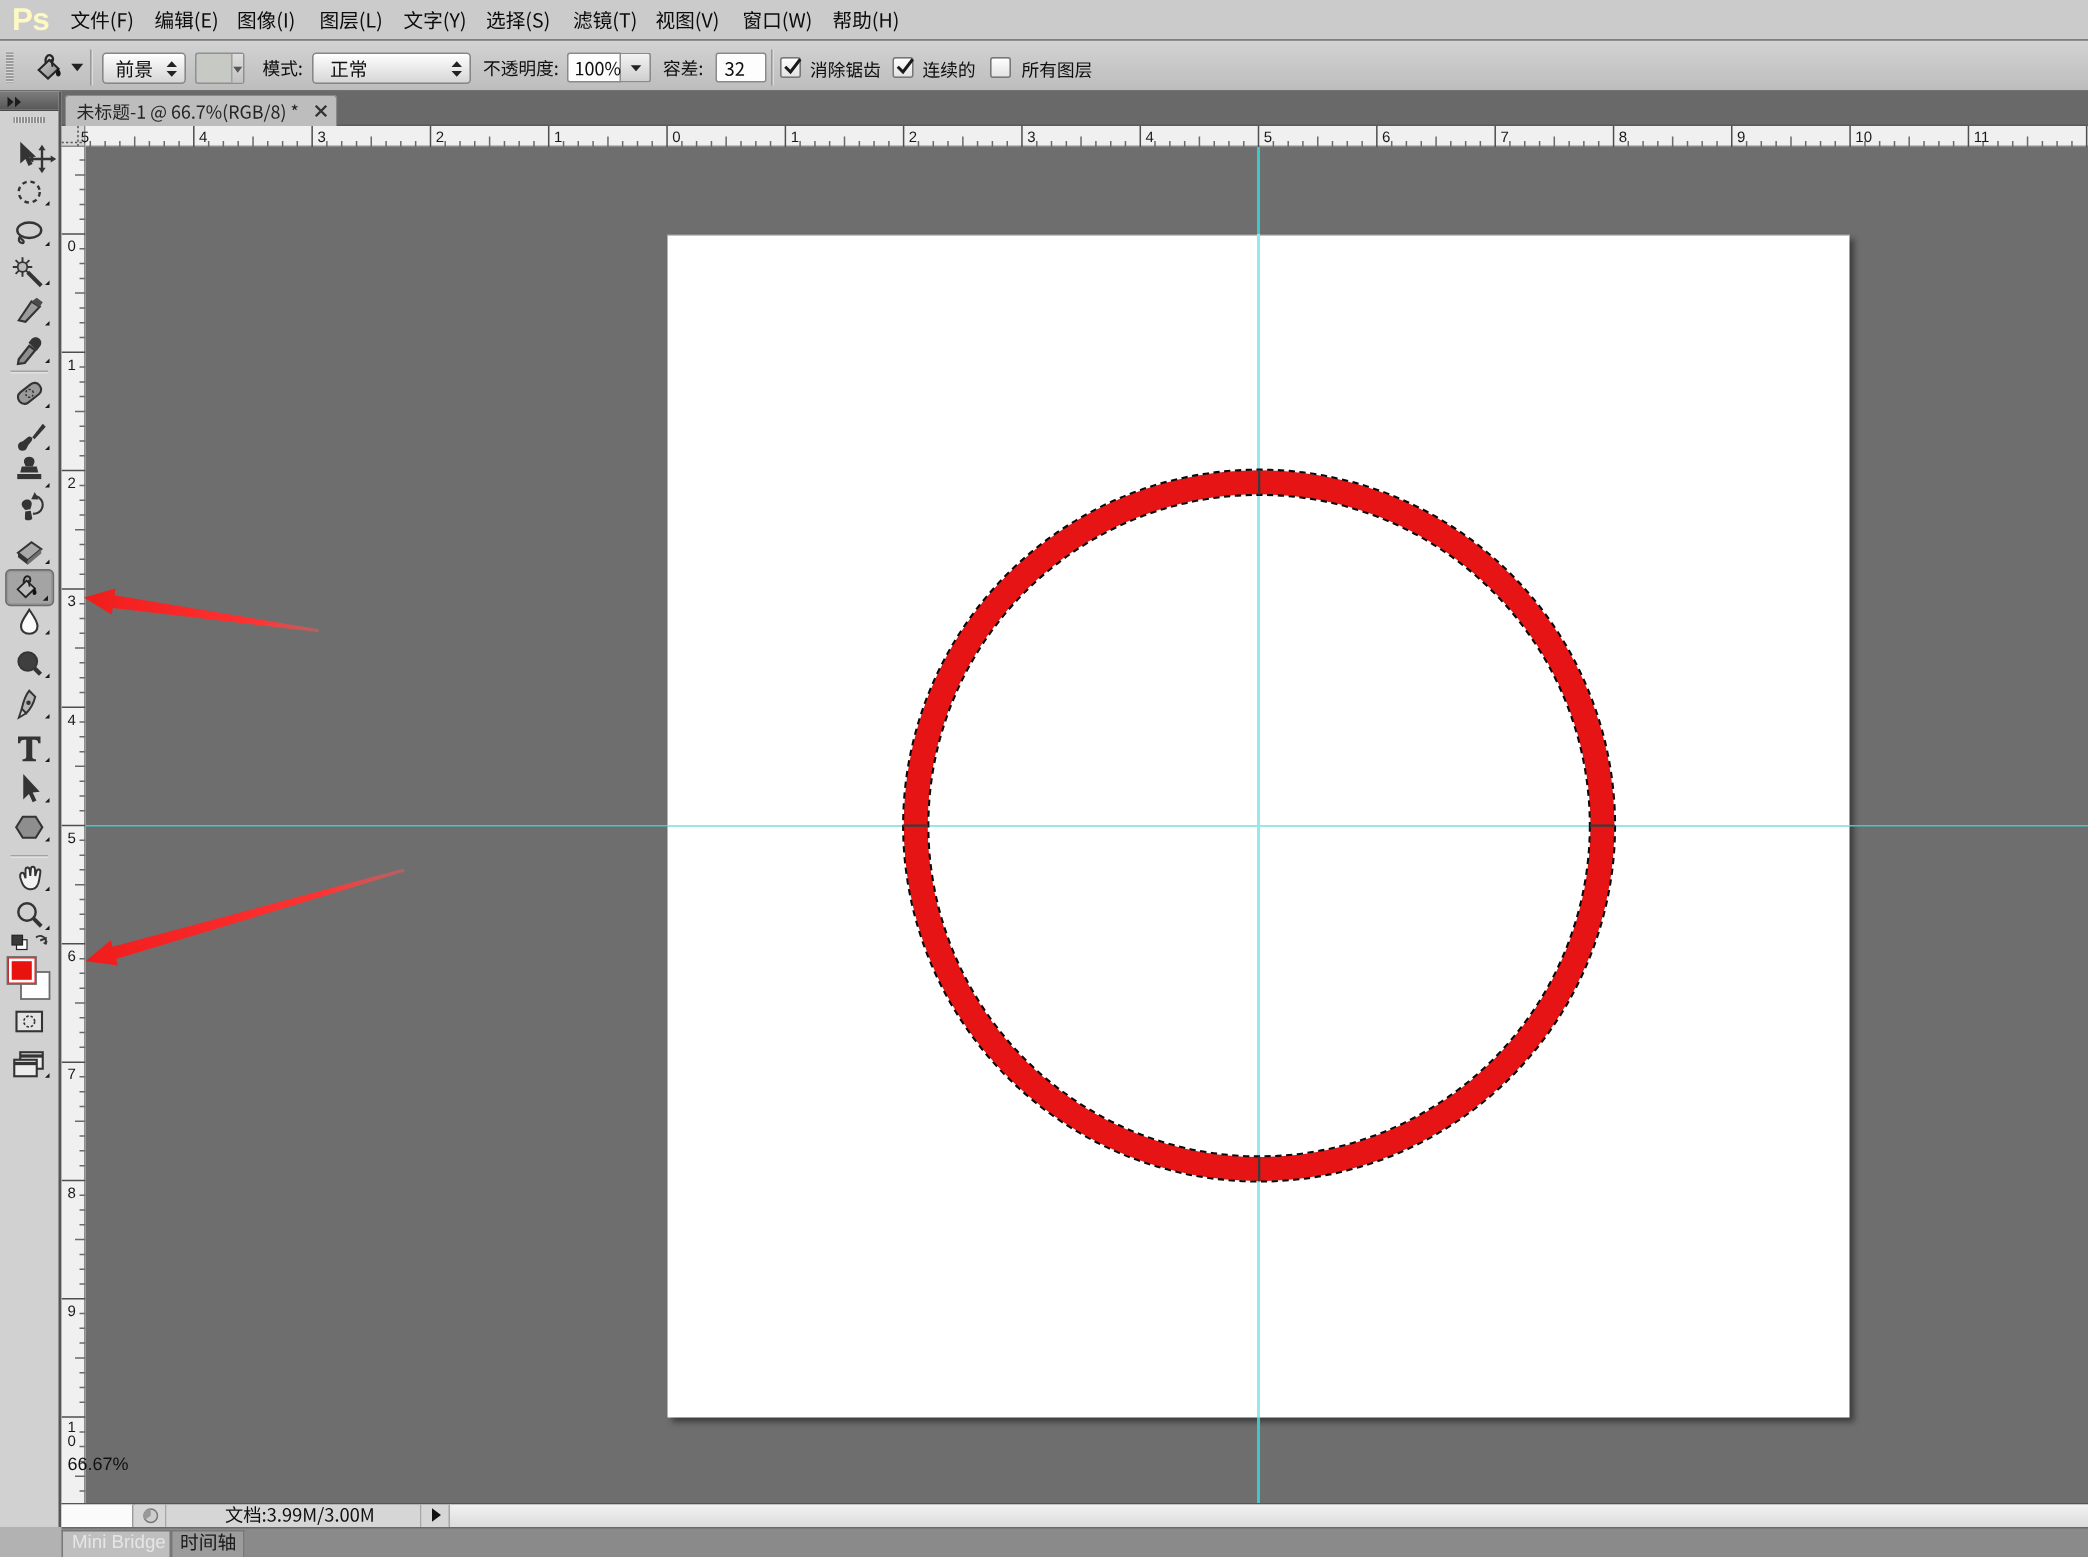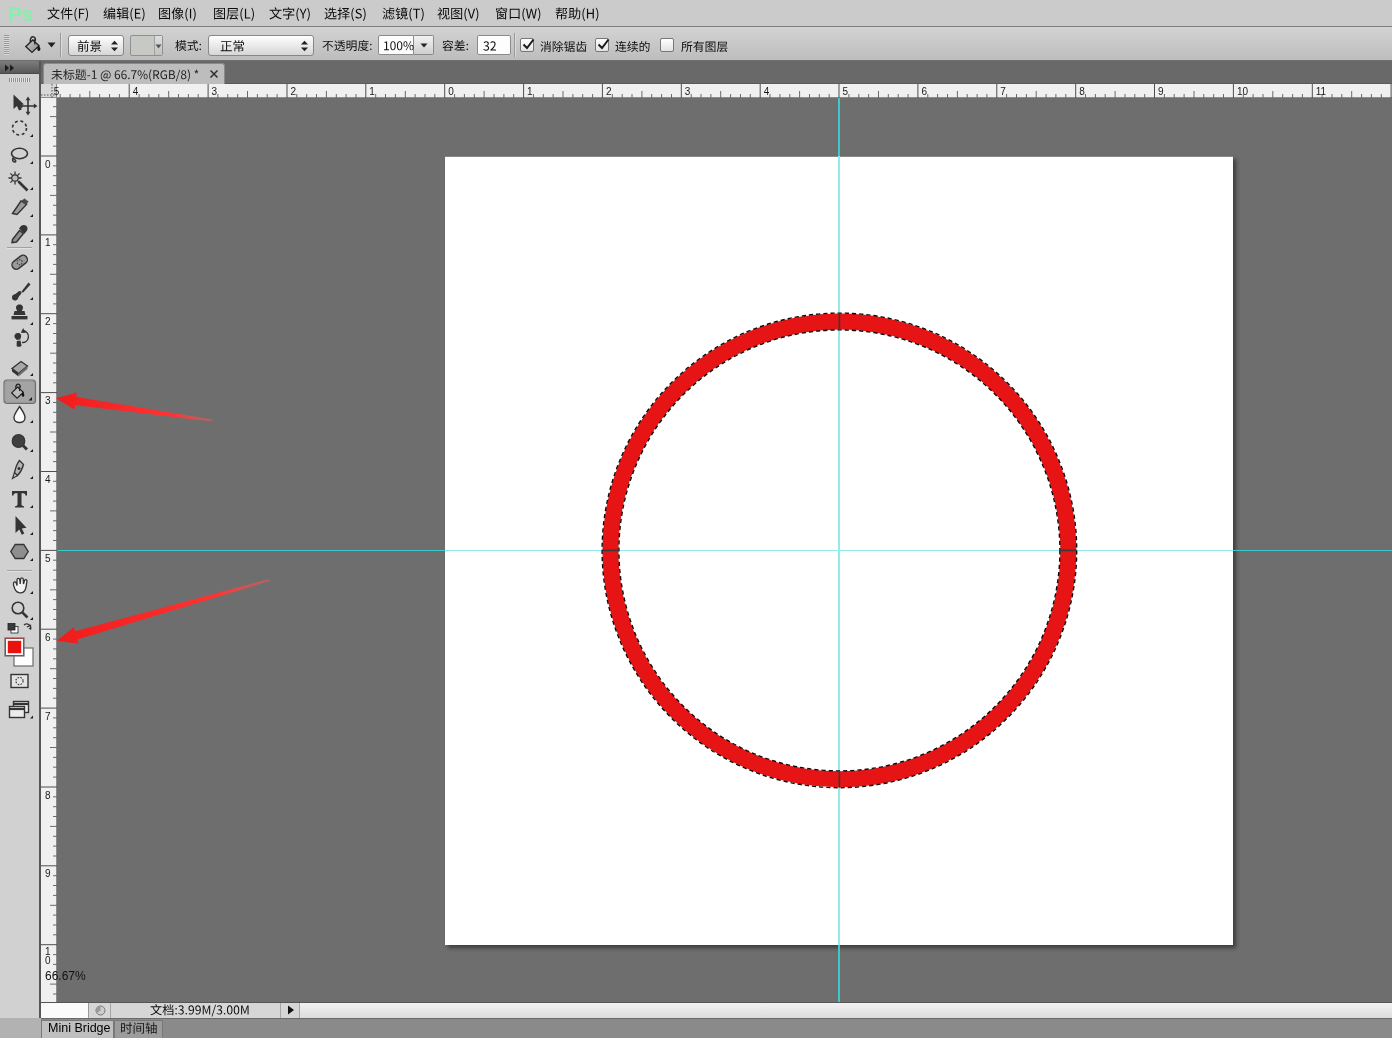--- a/index.html
+++ b/index.html
@@ -1,15 +1,15 @@
 <!DOCTYPE html>
 <html><head><meta charset="utf-8"><style>html,body{margin:0;padding:0}*{box-sizing:border-box}body{font-family:"Liberation Sans",sans-serif;width:1392px;height:1038px;overflow:hidden}#root{position:absolute;left:0;top:0;width:1392px;height:1038px;background:#6e6e6e;overflow:hidden}</style></head><body>
 <div id="root">
 <div style="position:absolute;left:0;top:0;width:1392px;height:26px;background:#cbcbcb"></div>
-<div style="position:absolute;left:8px;top:2px;width:34px;height:22px;color:#86efac;font:bold 21px 'Liberation Sans',sans-serif;letter-spacing:-0.5px">Ps</div>
+<div style="position:absolute;left:8px;top:2px;width:34px;height:22px;color:#fef9c3;font:bold 21px 'Liberation Sans',sans-serif;letter-spacing:-0.5px">Ps</div>
 <svg style="position:absolute;left:46.5px;top:4.1px;overflow:visible" width="42.3" height="19.0">
       <g transform="translate(0,14.41) scale(0.0131,-0.0131)" fill="#0d0d0d">
         <path transform="translate(0.0,0)" d="M423 823C453 774 485 707 497 666L580 693C566 734 531 799 501 847ZM50 664V590H206C265 438 344 307 447 200C337 108 202 40 36 -7C51 -25 75 -60 83 -78C250 -24 389 48 502 146C615 46 751 -28 915 -73C928 -52 950 -20 967 -4C807 36 671 107 560 201C661 304 738 432 796 590H954V664ZM504 253C410 348 336 462 284 590H711C661 455 592 344 504 253Z"></path>
         <path transform="translate(1000.0,0)" d="M317 341V268H604V-80H679V268H953V341H679V562H909V635H679V828H604V635H470C483 680 494 728 504 775L432 790C409 659 367 530 309 447C327 438 359 420 373 409C400 451 425 504 446 562H604V341ZM268 836C214 685 126 535 32 437C45 420 67 381 75 363C107 397 137 437 167 480V-78H239V597C277 667 311 741 339 815Z"></path>
         <path transform="translate(2000.0,0)" d="M239 -196 295 -171C209 -29 168 141 168 311C168 480 209 649 295 792L239 818C147 668 92 507 92 311C92 114 147 -47 239 -196Z"></path>
         <path transform="translate(2338.0,0)" d="M101 0H193V329H473V407H193V655H523V733H101Z"></path>
         <path transform="translate(2890.0,0)" d="M99 -196C191 -47 246 114 246 311C246 507 191 668 99 818L42 792C128 649 171 480 171 311C171 141 128 -29 42 -171Z"></path>
       </g>
     </svg>
 <svg style="position:absolute;left:103px;top:4.1px;overflow:visible" width="42.8" height="19.0">
@@ -450,21 +450,21 @@
       </g>
     </svg>
 <div style="position:absolute;left:281px;top:1003px;width:19px;height:15px;background:#d6d6d6;border-right:1px solid #a6a6a6"></div>
 <svg style="position:absolute;left:287px;top:1005px" width="8" height="10" viewBox="0 0 8 10">
       <path d="M1 0.5 L7 5 L1 9.5 Z" fill="#111"></path>
     </svg>
 <div style="position:absolute;left:300px;top:1003px;width:1092px;height:15px;background:linear-gradient(#f2f2f2,#dcdcdc)"></div>
 <div style="position:absolute;left:0;top:1018px;width:1392px;height:20px;background:#8a8a8a;border-top:1px solid #6a6a6a"></div>
 <div style="position:absolute;left:0;top:1018px;width:41px;height:20px;background:#b2b2b2"></div>
 <div style="position:absolute;left:41px;top:1020px;width:73px;height:18px;background:#bfbfbf;border:1px solid #787878;border-bottom:none"></div>
-<div style="position:absolute;left:48px;top:1021px;font:12.5px 'Liberation Sans',sans-serif;color:#000000">Mini Bridge</div>
+<div style="position:absolute;left:48px;top:1021px;font:12.5px 'Liberation Sans',sans-serif;color:#e5e5e5">Mini Bridge</div>
 <div style="position:absolute;left:114px;top:1020px;width:49px;height:18px;background:#9c9c9c;border:1px solid #787878;border-bottom:none"></div>
 <svg style="position:absolute;left:120px;top:1019.2px;overflow:visible" width="37.5" height="18.1">
       <g transform="translate(0,13.75) scale(0.0125,-0.0125)" fill="#1a1a1a">
         <path transform="translate(0.0,0)" d="M474 452C527 375 595 269 627 208L693 246C659 307 590 409 536 485ZM324 402V174H153V402ZM324 469H153V688H324ZM81 756V25H153V106H394V756ZM764 835V640H440V566H764V33C764 13 756 6 736 6C714 4 640 4 562 7C573 -15 585 -49 590 -70C690 -70 754 -69 790 -56C826 -44 840 -22 840 33V566H962V640H840V835Z"></path>
         <path transform="translate(1000.0,0)" d="M91 615V-80H168V615ZM106 791C152 747 204 684 227 644L289 684C265 726 211 785 164 827ZM379 295H619V160H379ZM379 491H619V358H379ZM311 554V98H690V554ZM352 784V713H836V11C836 -2 832 -6 819 -7C806 -7 765 -8 723 -6C733 -25 743 -57 747 -75C808 -75 851 -75 878 -63C904 -50 913 -31 913 11V784Z"></path>
         <path transform="translate(2000.0,0)" d="M531 277H663V44H531ZM531 344V559H663V344ZM860 277V44H732V277ZM860 344H732V559H860ZM660 839V627H463V-80H531V-24H860V-74H930V627H735V839ZM84 332C93 340 123 346 158 346H255V203L44 167L60 94L255 132V-75H322V146L427 167L423 233L322 215V346H418V414H322V569H255V414H151C180 484 209 567 233 654H417V724H251C259 758 267 792 273 825L200 840C195 802 187 762 179 724H52V654H162C141 572 119 504 109 479C92 435 78 403 61 398C69 380 81 346 84 332Z"></path>
       </g>
     </svg>
 </div>
 </body></html>

